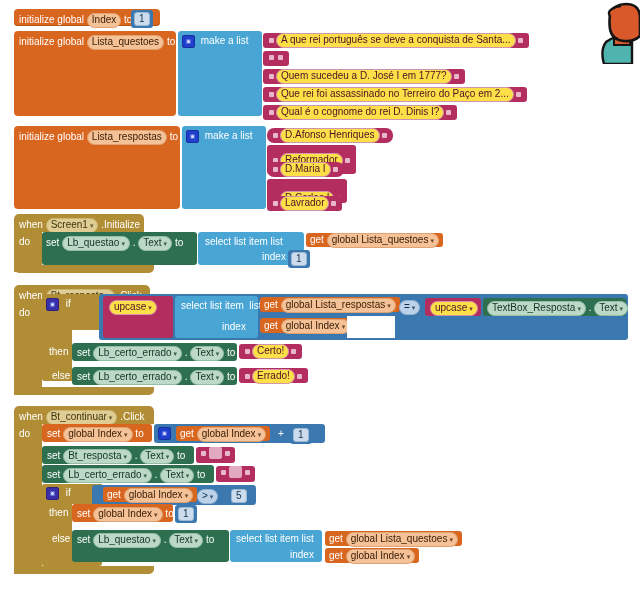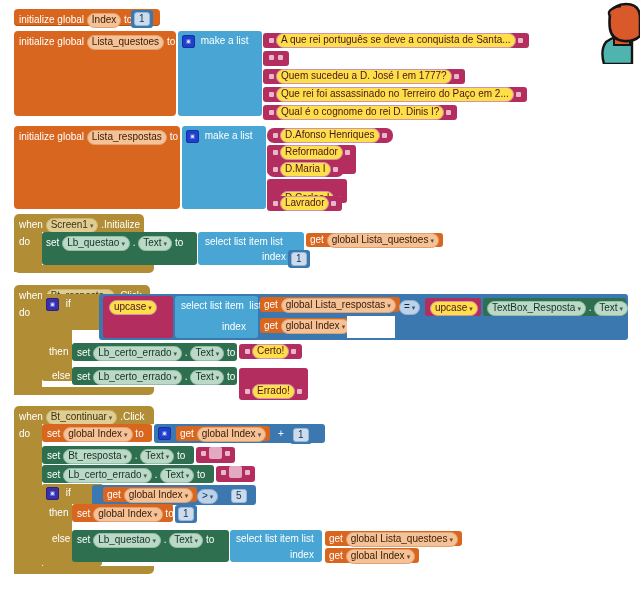--- a/index.html
+++ b/index.html
@@ -131,21 +131,21 @@
   </div>
   <div class="blk c-list" style="left:182px;top:126px;width:84px;height:83px;border-radius:3px;">
     <div style="position:absolute;left:4px;top:4px;white-space:nowrap;">
       <span class="gear g-list"></span>
       <span class="lbl t-white" style="margin-left:3px;">make a list</span>
     </div>
   </div>
   <div class="blk c-text" style="left:267px;top:128px;height:15px;padding:0 4px;border-radius:7px;">
     <span class="q"></span><span class="fld fld-text">D.Afonso Henriques</span><span class="q"></span>
   </div>
-  <div class="blk c-text" style="left:267px;top:145px;height:29px;padding:0 4px;border-radius:3px;">
+  <div class="blk c-text" style="left:267px;top:145px;height:29px;padding:8px 4px;border-radius:3px;">
     <span class="q"></span><span class="fld fld-text">Reformador</span><span class="q"></span>
   </div>
   <div class="blk c-text" style="left:267px;top:162px;height:15px;padding:0 4px;border-radius:7px;">
     <span class="q"></span><span class="fld fld-text">D.Maria I</span><span class="q"></span>
   </div>
   <div class="blk c-text" style="left:267px;top:179px;height:15px;padding:12px 4px;border-radius:3px;">
     <span class="q"></span><span class="fld fld-text">D.Carlos I</span><span class="q"></span>
   </div>
   <div class="blk c-text" style="left:267px;top:196px;height:15px;padding:0 4px;border-radius:3px;">
     <span class="q"></span><span class="fld fld-text">Lavrador</span><span class="q"></span>
@@ -272,21 +272,21 @@
   </div>
 
   <div class="blk c-set" style="left:72px;top:367px;width:165px;height:18px;border-radius:3px;"></div>
   <div style="position:absolute;left:77px;top:370px;white-space:nowrap;">
     <span class="lbl t-white">set</span>
     <span class="fld fld-set"><span>Lb_certo_errado</span><span class="caret">▾</span></span>
     <span class="lbl t-white">.</span>
     <span class="fld fld-set"><span>Text</span><span class="caret">▾</span></span>
     <span class="lbl t-white">to</span>
   </div>
-  <div class="blk c-text" style="left:239px;top:368px;height:32px;padding:16px 4px;border-radius:3px;">
+  <div class="blk c-text" style="left:239px;top:368px;height:15px;padding:1px 4px;border-radius:3px;">
     <span class="q"></span><span class="fld fld-text">Errado!</span><span class="q"></span>
   </div>
 
   <div class="blk c-event" style="left:14px;top:406px;width:140px;height:18px;border-radius:5px 5px 0 0;"></div>
   <div style="position:absolute;left:19px;top:410px;white-space:nowrap;">
     <span class="lbl t-white">when</span>
     <span class="fld fld-ctrl"><span>Bt_continuar</span><span class="caret">▾</span></span>
     <span class="lbl t-white">.Click</span>
   </div>
   <div class="blk c-ctrl" style="left:14px;top:424px;width:28px;height:150px;"></div>

